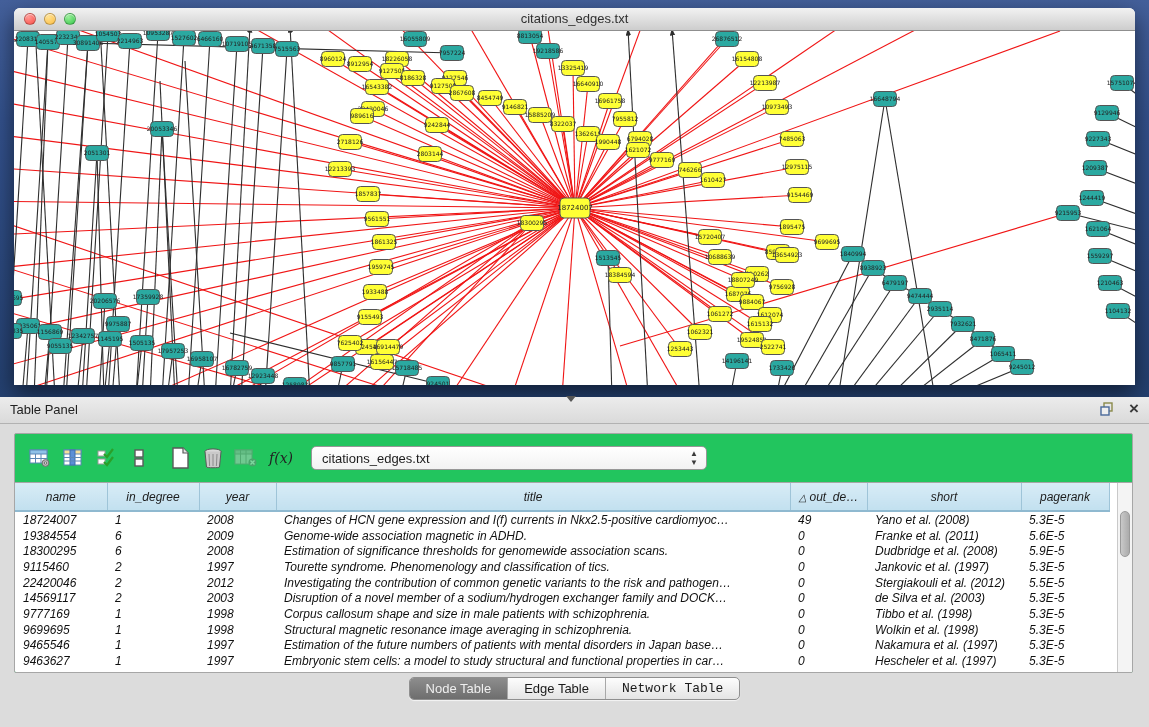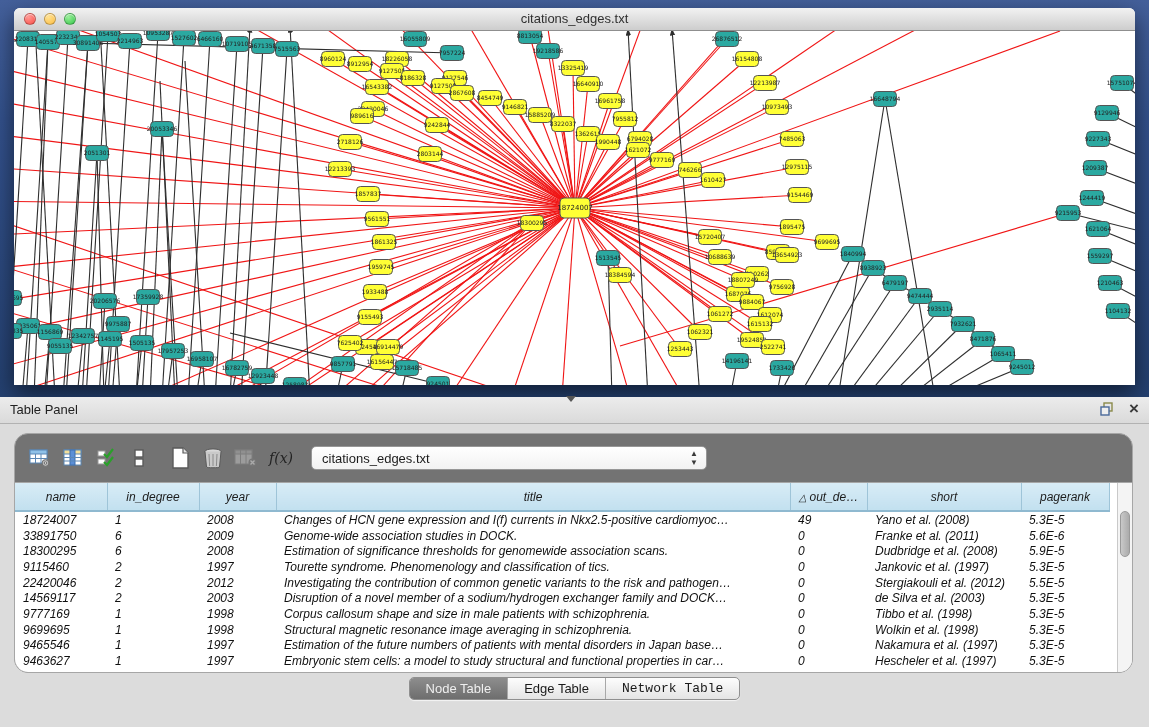--- a/index.html
+++ b/index.html
@@ -28,22 +28,22 @@
   .panel-header{position:relative;height:26px;background:linear-gradient(180deg,#ececec,#dadada);
     border-bottom:1px solid #b2b2b2;}
   .panel-title{position:absolute;left:10px;top:5px;font-size:13px;color:#222;}
   .panel-hdr-icons{position:absolute;right:10px;top:3px;display:flex;gap:14px;align-items:center;}
   .float-ic svg{display:block;}
   .close-ic{font-size:17px;font-weight:bold;color:#3a3a3a;line-height:18px;cursor:default;}
   .splitter-grip{position:absolute;left:566px;top:-1px;width:0;height:0;
     border-left:5px solid transparent;border-right:5px solid transparent;border-top:6px solid #555;}
 
   .panel-body{position:relative;height:280px;}
-  .inner-box{position:absolute;left:14px;top:9px;width:1119px;height:240px;background:#737373;
-    border:1px solid #a6a6a6;border-radius:14px;box-sizing:border-box;overflow:hidden;}
+  .inner-box{position:absolute;left:14px;top:9px;width:1119px;height:240px;background:#22c55e;
+    border:1px solid #a6a6a6;border-radius:2px;box-sizing:border-box;overflow:hidden;}
   .toolbar{position:relative;height:48px;display:flex;align-items:center;padding-left:10px;}
   .tb-btn{display:flex;align-items:center;justify-content:center;width:30px;height:32px;
     background:transparent;border:none;padding:0;margin-right:3px;}
   .tb-btn svg{display:block;}
   .fx{font-family:"DejaVu Serif",serif;font-style:italic;font-size:14px;color:#222;width:34px;}
   .combo{margin-left:10px;width:396px;height:24px;background:linear-gradient(180deg,#ffffff,#f2f2f2);
     border:1px solid #979797;border-radius:5px;display:flex;align-items:center;position:relative;
     font-size:13px;color:#1c1c1c;padding-left:10px;box-sizing:border-box;}
   .combo .arrows{position:absolute;right:8px;top:2px;display:flex;flex-direction:column;line-height:9px;
     font-size:8px;color:#3a3a3a;}
@@ -909,27 +909,27 @@
                   <td>18724007</td>
                   <td>1</td>
                   <td>2008</td>
                   <td>Changes of HCN gene expression and I(f) currents in Nkx2.5-positive cardiomyoc…</td>
                   <td>49</td>
                   <td>Yano et al. (2008)</td>
                   <td>5.3E-5</td>
                   <td></td>
                 </tr>
                 <tr>
-                  <td>33891750</td>
+                  <td>19384554</td>
                   <td>6</td>
                   <td>2009</td>
-                  <td>Genome-wide association studies in DOCK.</td>
+                  <td>Genome-wide association magnetic in ADHD.</td>
                   <td>0</td>
                   <td>Franke et al. (2011)</td>
-                  <td>5.6E-6</td>
+                  <td>5.6E-5</td>
                   <td></td>
                 </tr>
                 <tr>
                   <td>18300295</td>
                   <td>6</td>
                   <td>2008</td>
                   <td>Estimation of significance thresholds for genomewide association scans.</td>
                   <td>0</td>
                   <td>Dudbridge et al. (2008)</td>
                   <td>5.9E-5</td>

